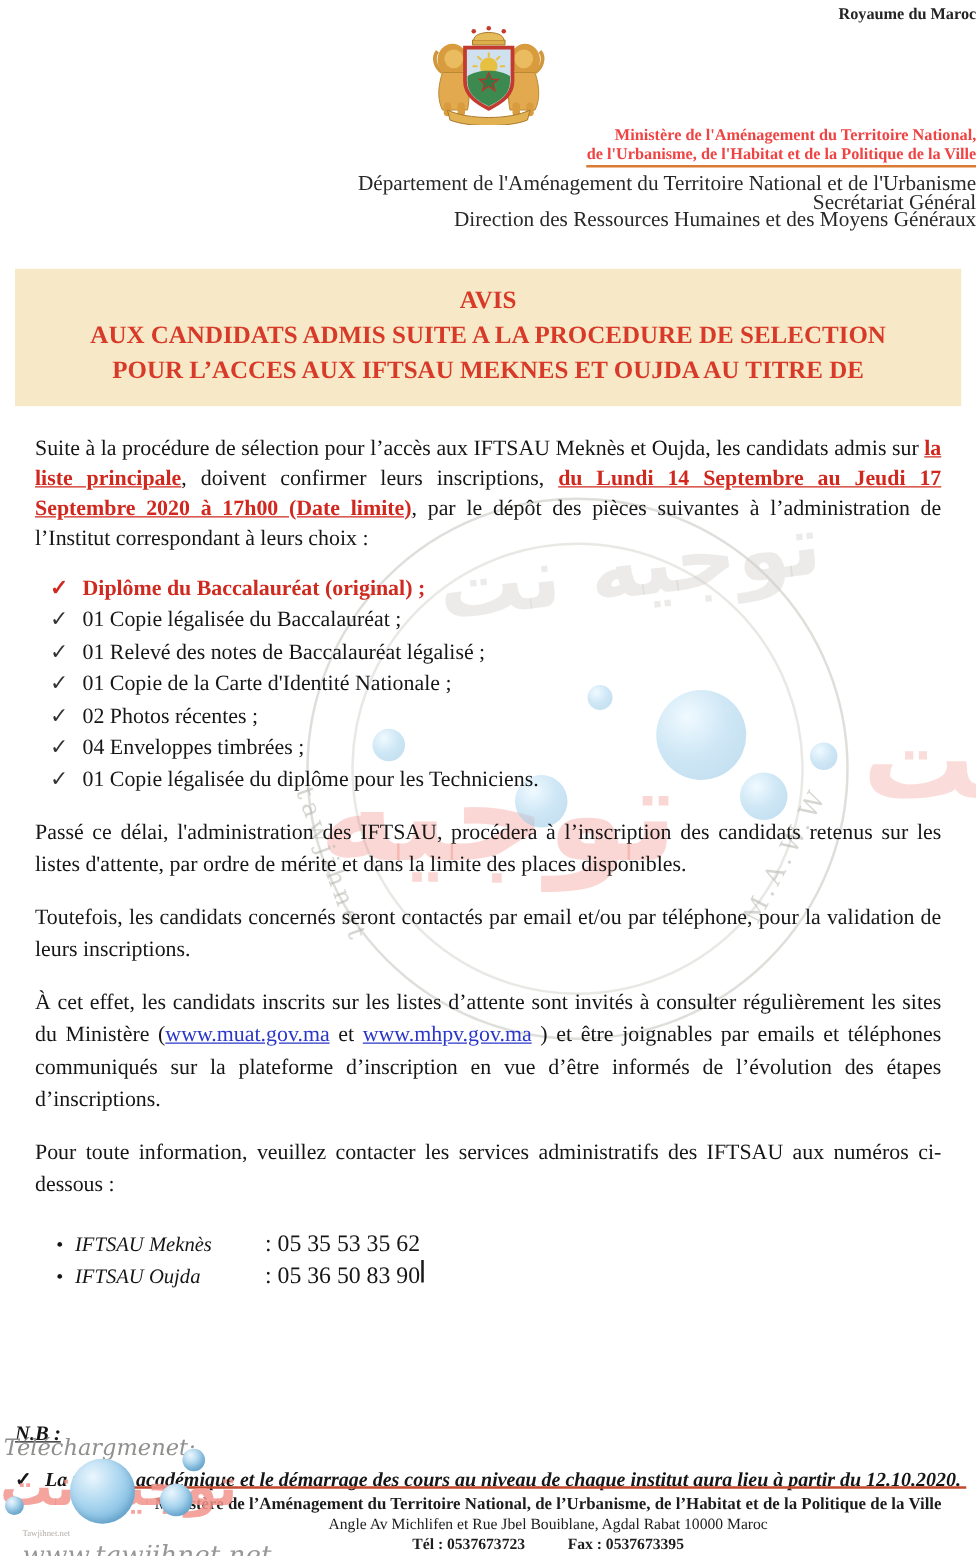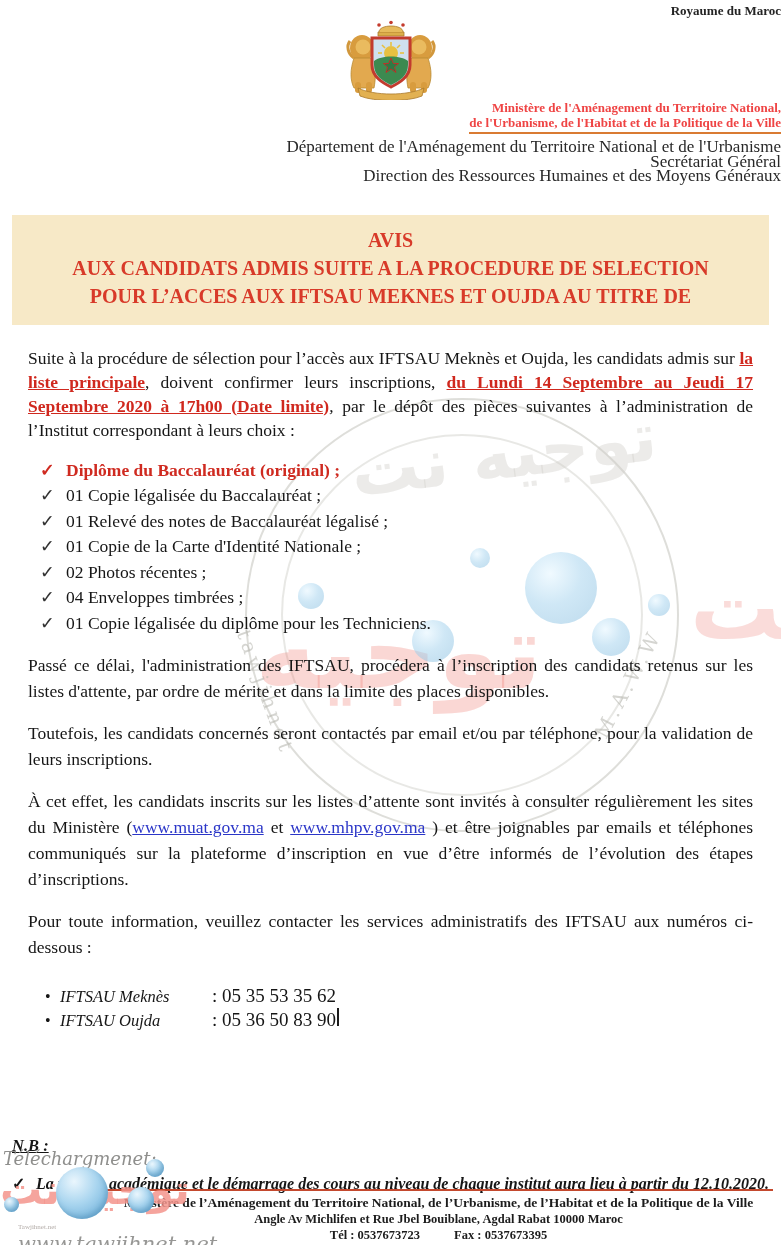--- a/index.html
+++ b/index.html
@@ -74,21 +74,21 @@
   .lb2{left:128px;top:16px;width:26px;height:26px;}
   .lb3{left:146px;top:-12px;width:18px;height:18px;}
   .lb4{left:4px;top:26px;width:15px;height:15px;}
   .logo-tiny{font-size:7px;color:#b3aca8;padding-left:18px;margin-top:0;}
   .logo-site{font-size:21px;font-style:italic;color:#979795;font-family:"DejaVu Serif",serif;padding-left:18px;margin-top:1px;}
   
   .footer{position:absolute;left:0;right:0;top:1189px;z-index:1;}
   .footer-rule{margin-left:100px;margin-right:8px;border-top:2px solid #c4492e;}
   .footer-lines{padding-left:96px;text-align:center;color:#1c1c1c;}
   .f1{font-size:13.5px;font-weight:bold;line-height:17px;margin-top:3px;}
-  .f2{font-size:12.5px;font-weight:bold;line-height:16px;}
+  .f2{font-size:12.5px;font-weight:normal;line-height:16px;}
   .f3{font-size:12.5px;font-weight:bold;line-height:16px;}
   .f3 .tel{margin-right:34px;text-align:right;}
 </style>
 </head>
 <body>
 
 <div class="page">
 
   <div class="wm wm-circle-outer"></div>
   <div class="wm wm-circle-inner"></div>

